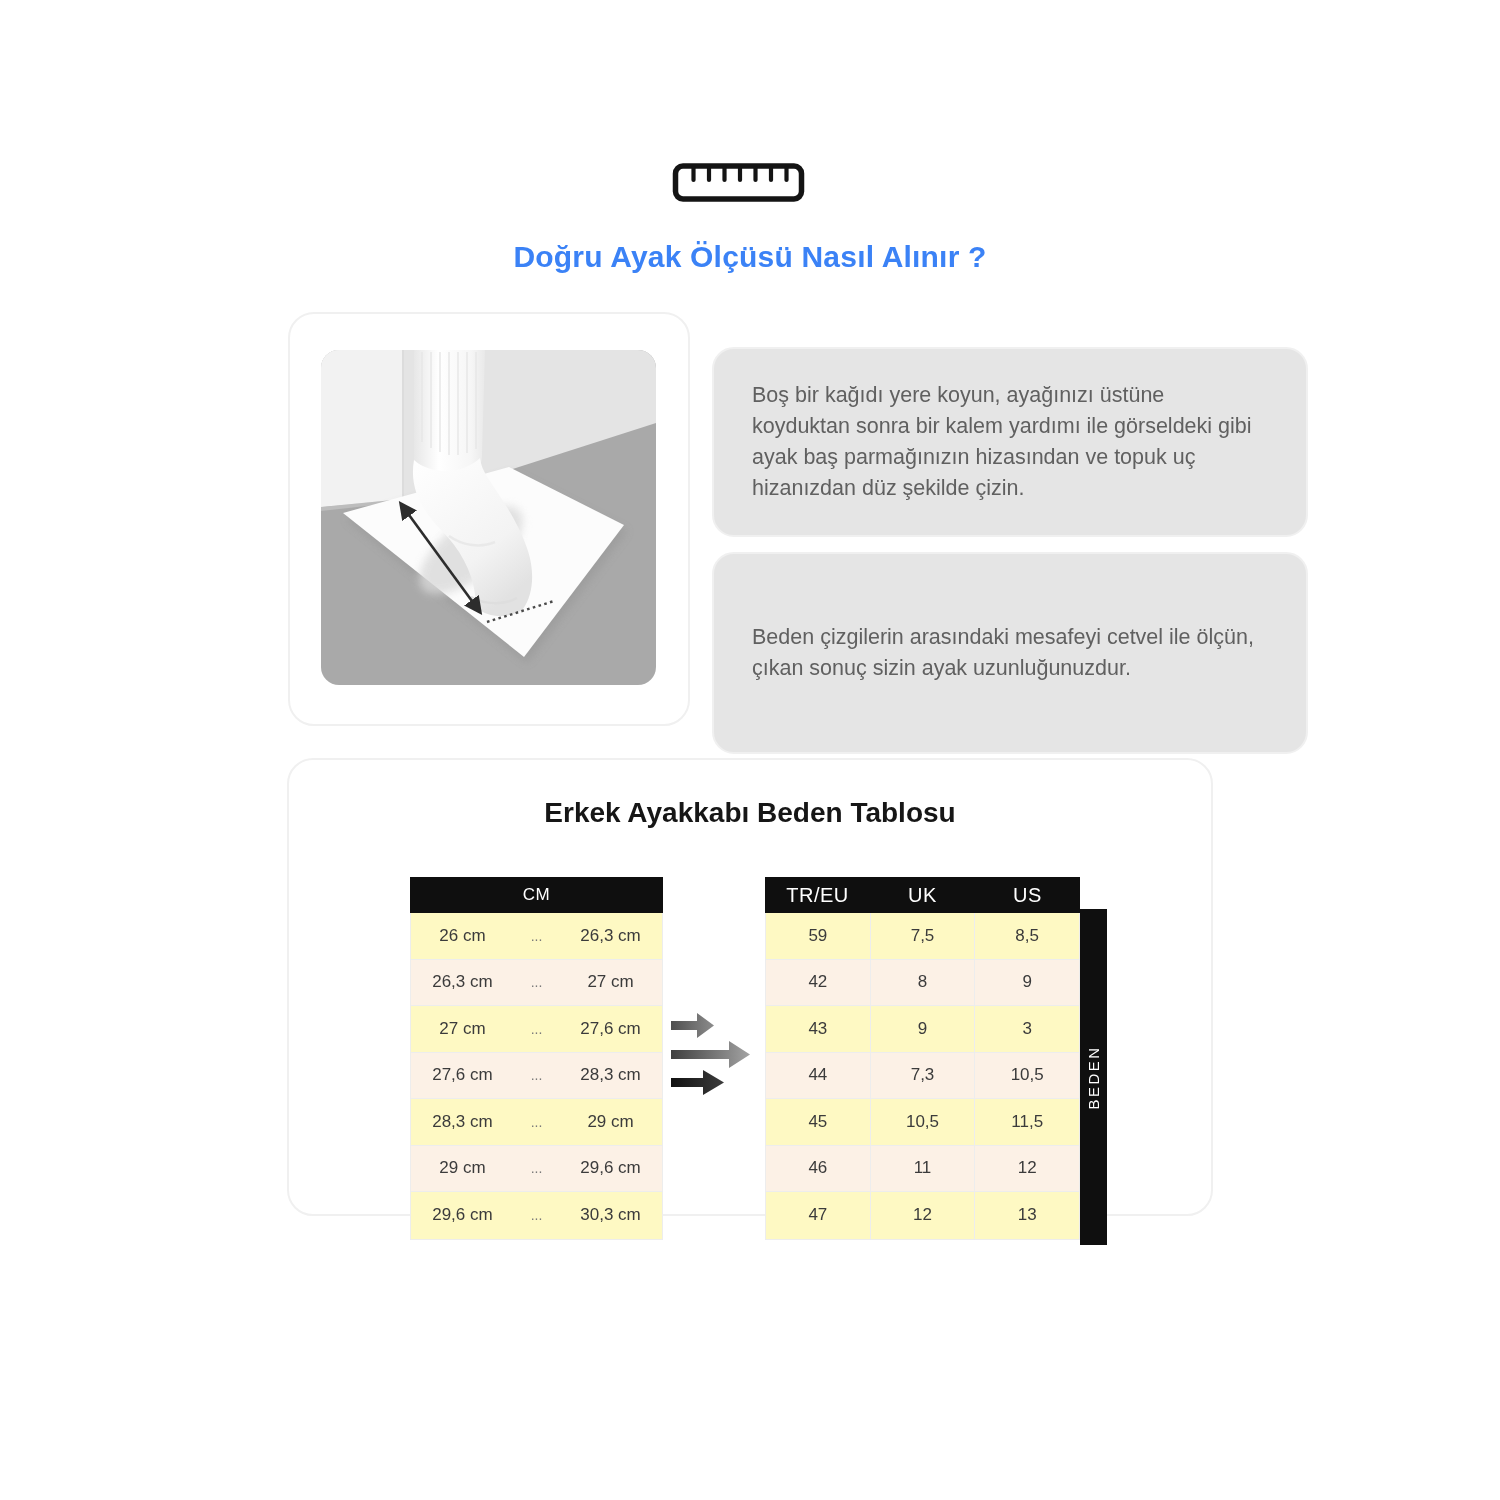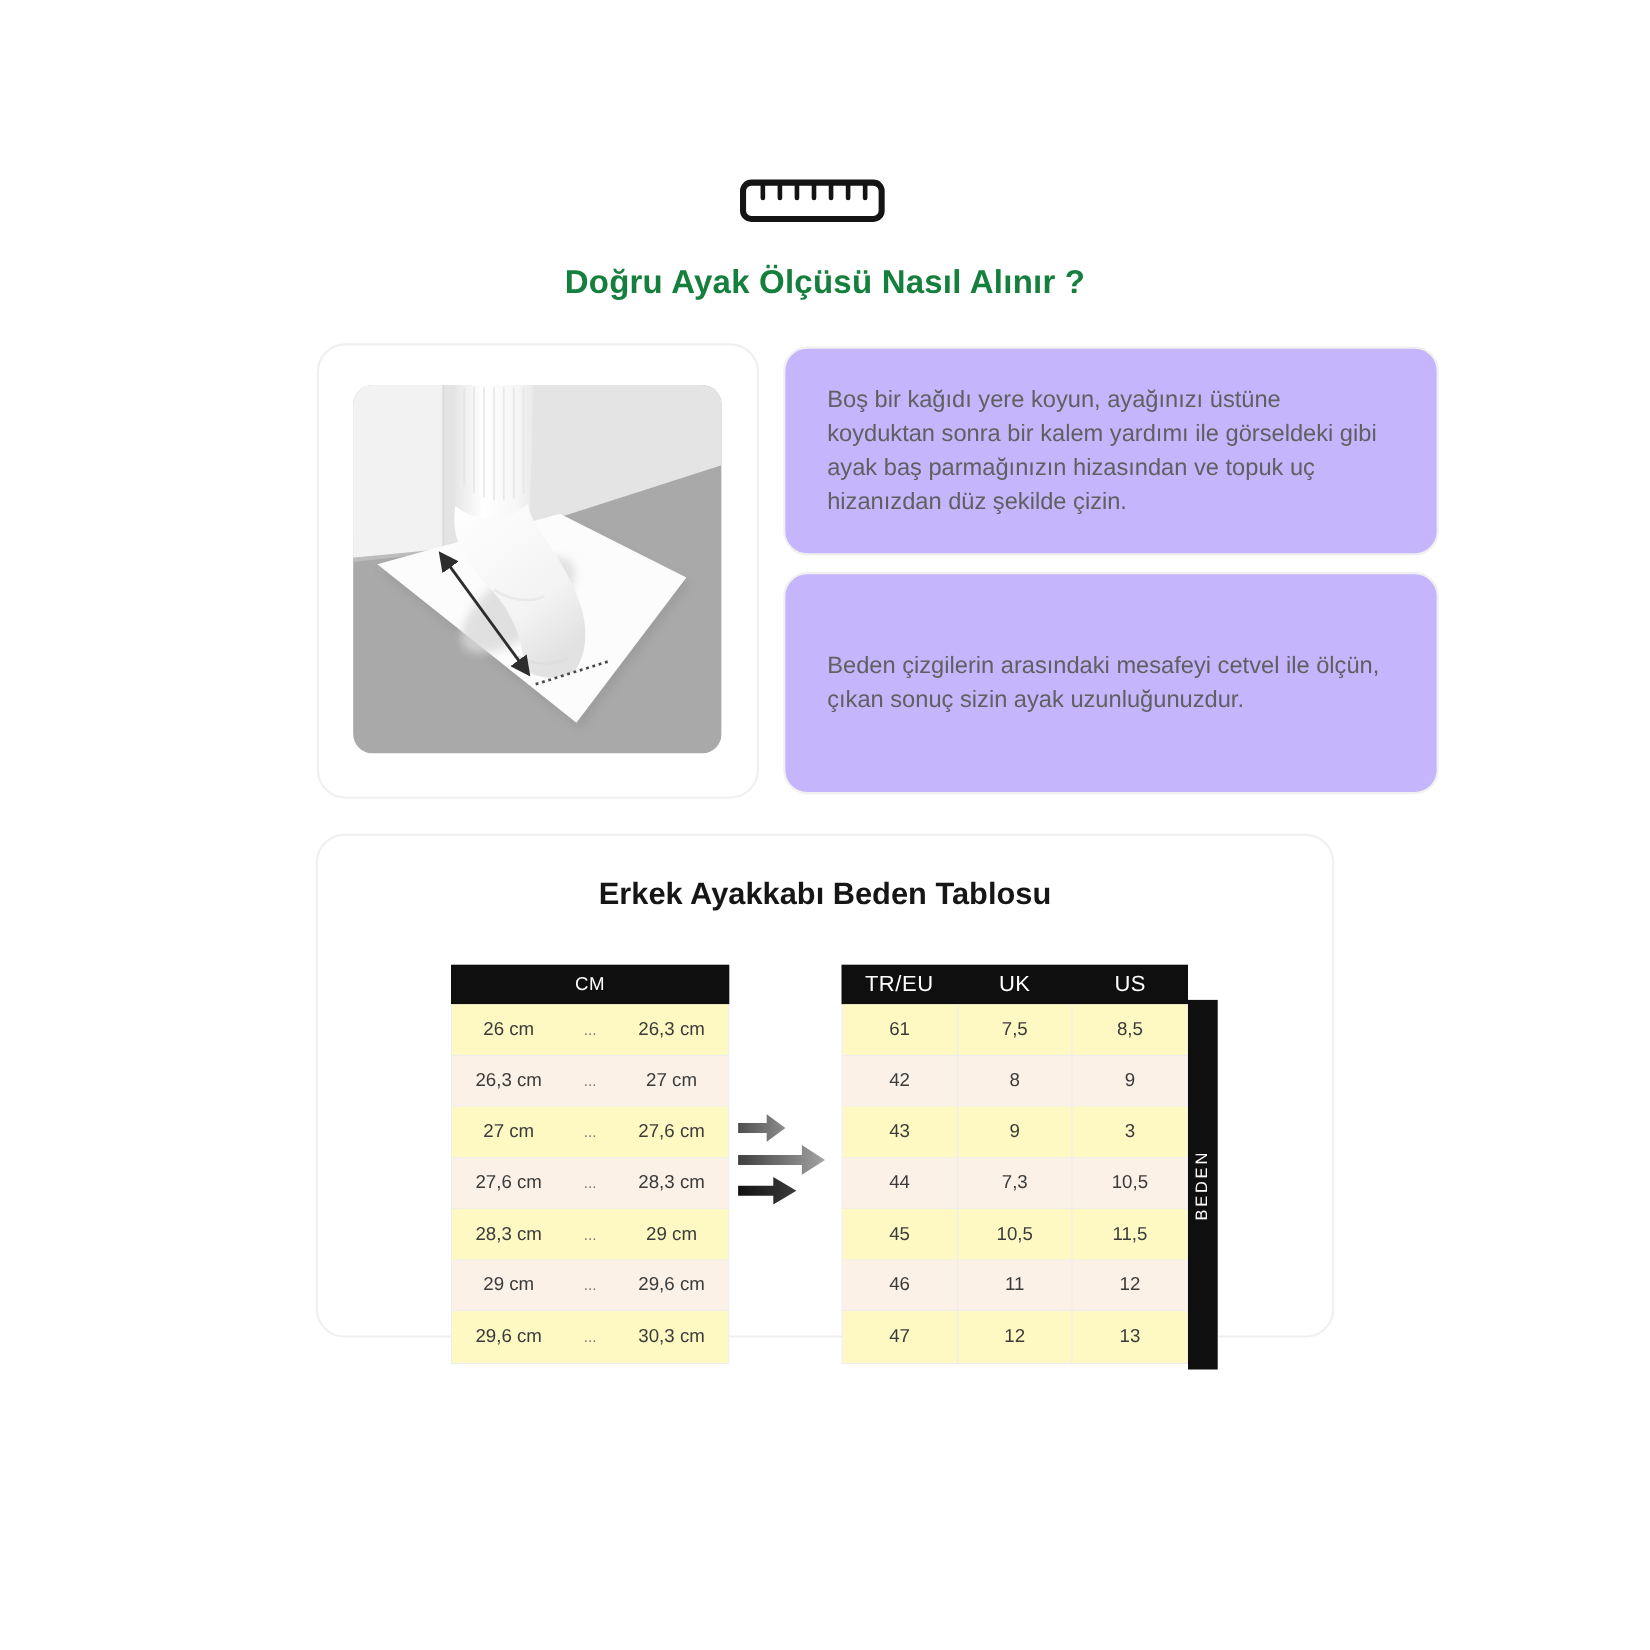--- a/index.html
+++ b/index.html
@@ -3,30 +3,30 @@
 <meta charset="utf-8">
 <style>
   * { margin:0; padding:0; box-sizing:border-box; }
   html,body { background:#ffffff; }
   .page { position:relative; width:1500px; height:1500px; background:#ffffff;
           font-family:"Liberation Sans", sans-serif; overflow:hidden; }
 
   .ruler-svg { position:absolute; left:672px; top:162px; width:133px; height:41px; }
 
   .page-title { position:absolute; left:0; top:240px; width:100%; text-align:center;
-                font-size:30px; font-weight:700; color:#15803d; letter-spacing:.2px; }
+                font-size:30px; font-weight:700; color:#3b82f6; letter-spacing:.2px; }
 
   .photo-card { position:absolute; left:288px; top:312px; width:402px; height:414px;
                 background:#fff; border:2px solid #f0f0f0; border-radius:26px; }
   .photo-svg { position:absolute; left:31px; top:36px; width:335px; height:335px;
                border-radius:18px; }
 
-  .text-card { position:absolute; left:712px; width:596px; background:#c4b5fd;
+  .text-card { position:absolute; left:712px; width:596px; background:#e5e5e5;
                border:2px solid #f0f0f0; border-radius:22px;
-               display:flex; align-items:center; }
+               display:flex; align-items:center;margin-top:32px; }
   .card1 { top:315px; height:190px; }
   .card2 { top:520px; height:202px; }
   .text-card p { padding:0 38px; font-size:21.5px; line-height:31px; color:#606060; }
 
   .table-card { position:absolute; left:287px; top:758px; width:926px; height:458px;
                 background:#fff; border:2px solid #f0f0f0; border-radius:26px; }
   .table-title { position:absolute; left:0; top:37px; width:100%; text-align:center;
                  font-size:28px; font-weight:700; color:#161616; }
 
   .cm-table   { position:absolute; left:121px; top:117px; width:253px; }
@@ -197,21 +197,21 @@
     </svg>
 
     <div class="size-table">
       <div class="t-head">
         <span>TR/EU</span>
         <span>UK</span>
         <span>US</span>
       </div>
       <div class="t-body">
         <div class="t-row">
-          <span>61</span>
+          <span>59</span>
             <span>7,5</span>
             <span>8,5</span>
         </div>
         <div class="t-row alt">
           <span>42</span>
             <span>8</span>
             <span>9</span>
         </div>
         <div class="t-row">
           <span>43</span>

